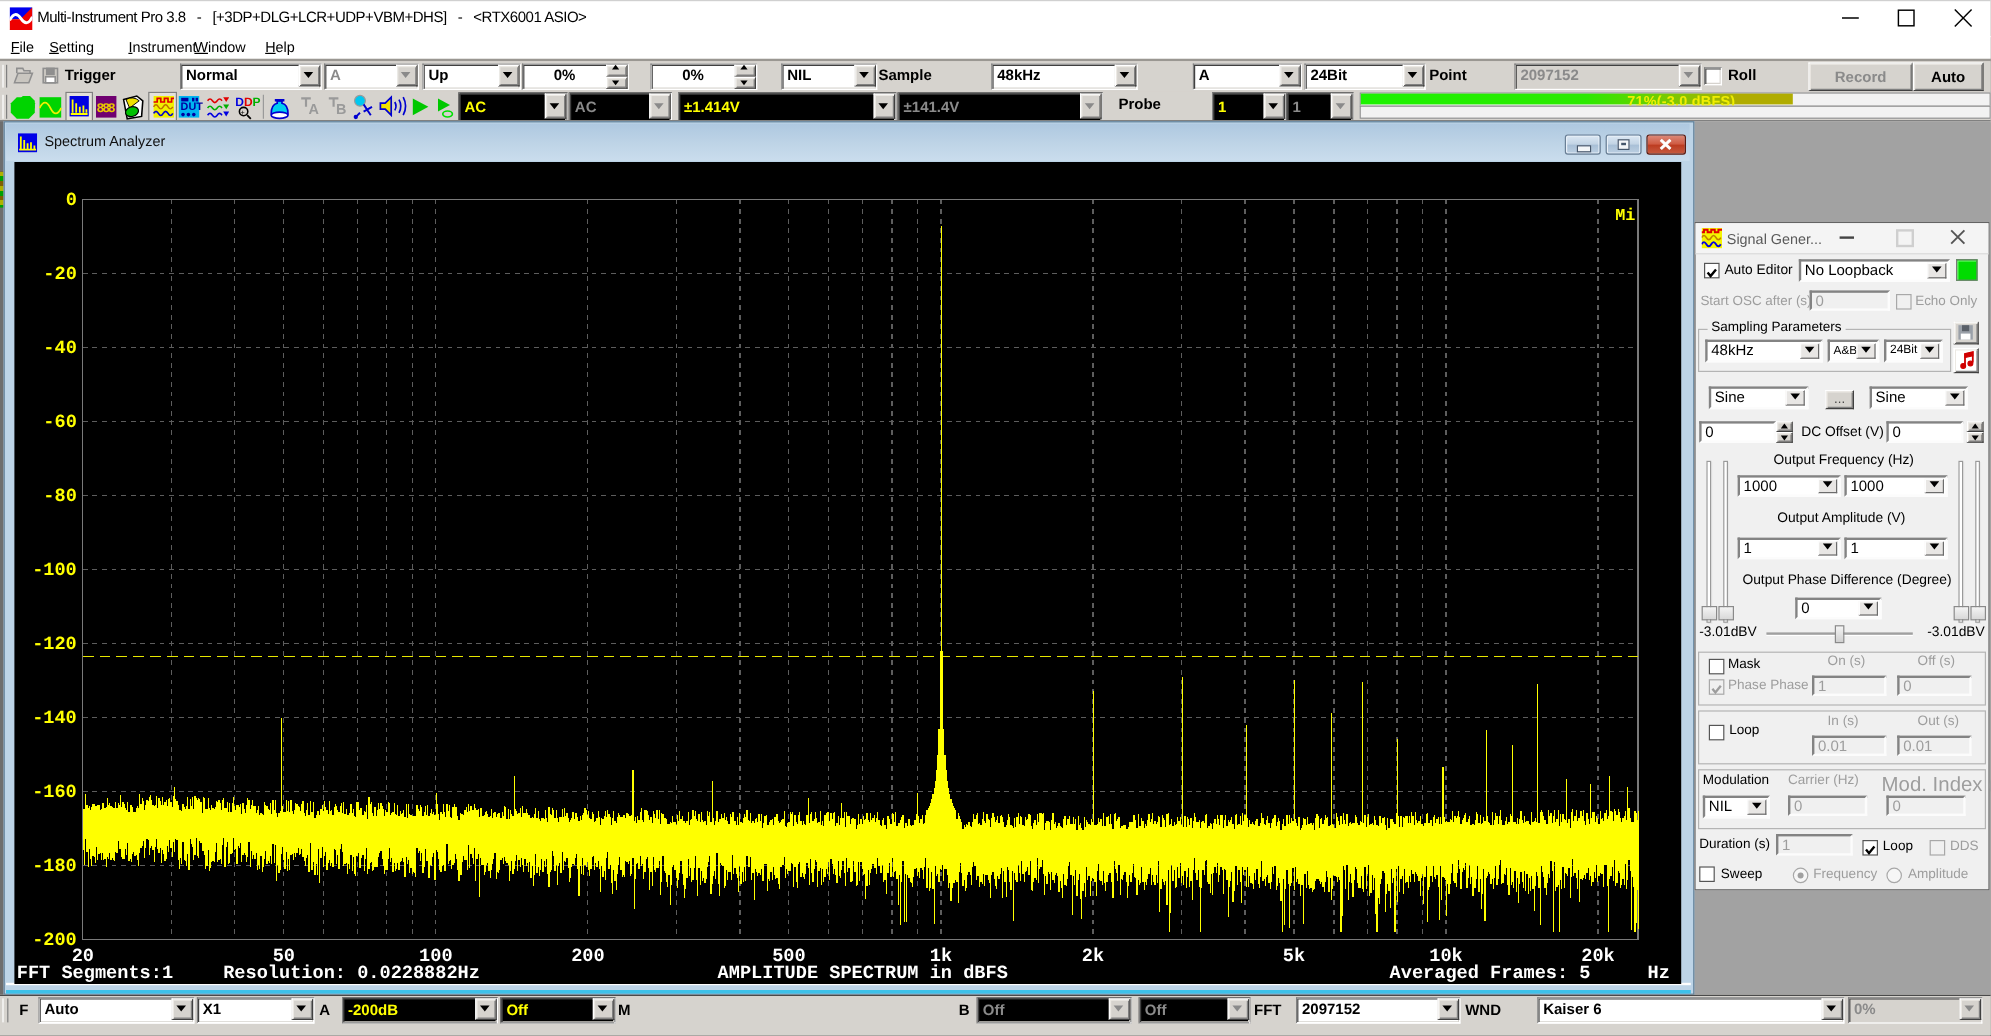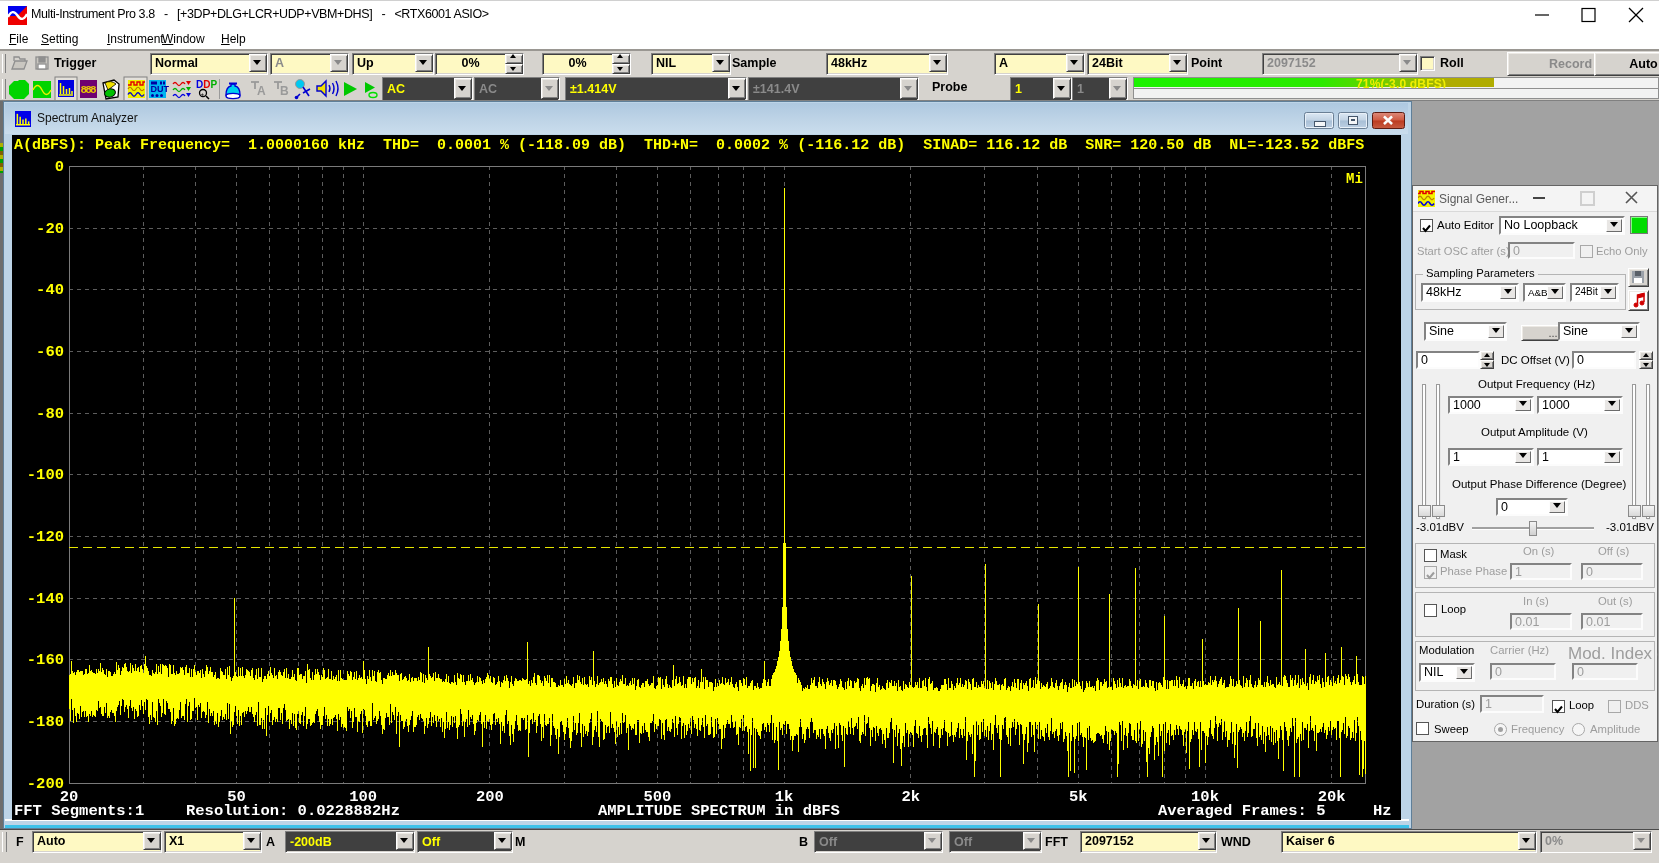--- a/index.html
+++ b/index.html
@@ -1,29 +1,29 @@
 <!DOCTYPE html>
 <html><head><meta charset="utf-8">
 <style>
   html,body{margin:0;padding:0;}
   body{width:1659px;height:863px;position:relative;overflow:hidden;
        font-family:"Liberation Sans",sans-serif;background:#d6d3ce;}
   .abs{position:absolute;}
   .b{font-weight:bold;}
   
-  .sunk{background:#fef9c3;border:1px solid;border-color:#808080 #fff #fff #808080;
+  .sunk{background:#ffffff;border:1px solid;border-color:#808080 #fff #fff #808080;
         box-shadow:inset 1px 1px 0 #404040, inset -1px -1px 0 #d6d3ce;}
-  .sunkd{background:#404040;border:1px solid;border-color:#808080 #fff #fff #808080;
+  .sunkd{background:#000000;border:1px solid;border-color:#808080 #fff #fff #808080;
         box-shadow:inset 1px 1px 0 #404040, inset -1px -1px 0 #d6d3ce;}
   
   .rais{background:#d6d3ce;border:1px solid;border-color:#fff #404040 #404040 #fff;
         box-shadow:inset 1px 1px 0 #ece9e4, inset -1px -1px 0 #808080;}
   .arr{width:0;height:0;border:4px solid transparent;border-top:5px solid #000;position:absolute;}
   .arrg{border-top-color:#8a8a8a;}
-  .ct{display:flex;align-items:center;padding-left:20px;}
+  .ct{display:flex;align-items:center;}
   .ytxt{color:#ffff00;}
   .mono{font-family:"Liberation Mono",monospace;font-weight:bold;}
   
   .sgcombo{background:#fff;border:2px solid;border-color:#838383 #fcfcfc #fcfcfc #838383;position:absolute;}
   .sgbox{background:#f0f0f0;border:2px solid;border-color:#838383 #fcfcfc #fcfcfc #838383;position:absolute;}
   .sgarr{position:absolute;right:1px;top:1px;bottom:1px;width:14px;background:#e8e6e4;
          border:1px solid;border-color:#fdfdfd #6c6c6c #6c6c6c #fdfdfd;}
   .sgarr .arr{left:3px;top:6px;}
   .cb{background:#fff;border:1px solid #707070;position:absolute;}
 </style></head>
@@ -286,21 +286,20 @@
     <svg width="31" height="15">
         <path d="M11 3.5 L19 11 M19 3.5 L11 11" stroke="#f4f4f4" stroke-width="2.6"></path>
         <path d="M11 3.5 L19 11 M19 3.5 L11 11" stroke="#ffffff" stroke-width="1.4"></path>
       </svg>
   </div>
   <div class="abs" style="left:1px;top:717px;width:1404px;height:2px;background:#fdfdfd;"></div>
   <div class="abs" style="left:1px;top:723px;width:1404px;height:2.5px;background:#3ec1e9;"></div>
 
   <div class="abs" id="plotclient" style="left:8px;top:33px;width:1389px;height:685px;background:#000;overflow:hidden;">
 
-    <div class="abs mono ytxt" style="left:2px;top:2px;font-size:15px;white-space:pre;">A(dBFS): Peak Frequency=  1.0000160 kHz  THD=  0.0001 % (-118.09 dB)  THD+N=  0.0002 % (-116.12 dB)  SINAD= 116.12 dB  SNR= 120.50 dB  NL=-123.52 dBFS</div>
     <svg id="plotsvg" class="abs" style="left:0;top:0" width="1389" height="686" shape-rendering="crispEdges">
         <line x1="57" y1="93.1" x2="1353" y2="93.1" stroke="#5d5d5d" stroke-dasharray="4 4"></line>
         <line x1="57" y1="154.8" x2="1353" y2="154.8" stroke="#5d5d5d" stroke-dasharray="4 4"></line>
         <line x1="57" y1="216.4" x2="1353" y2="216.4" stroke="#5d5d5d" stroke-dasharray="4 4"></line>
         <line x1="57" y1="278.1" x2="1353" y2="278.1" stroke="#5d5d5d" stroke-dasharray="4 4"></line>
         <line x1="57" y1="339.8" x2="1353" y2="339.8" stroke="#5d5d5d" stroke-dasharray="4 4"></line>
         <line x1="57" y1="401.5" x2="1353" y2="401.5" stroke="#5d5d5d" stroke-dasharray="4 4"></line>
         <line x1="57" y1="463.2" x2="1353" y2="463.2" stroke="#5d5d5d" stroke-dasharray="4 4"></line>
         <line x1="57" y1="524.8" x2="1353" y2="524.8" stroke="#5d5d5d" stroke-dasharray="4 4"></line>
         <line x1="57" y1="586.5" x2="1353" y2="586.5" stroke="#5d5d5d" stroke-dasharray="4 4"></line>

